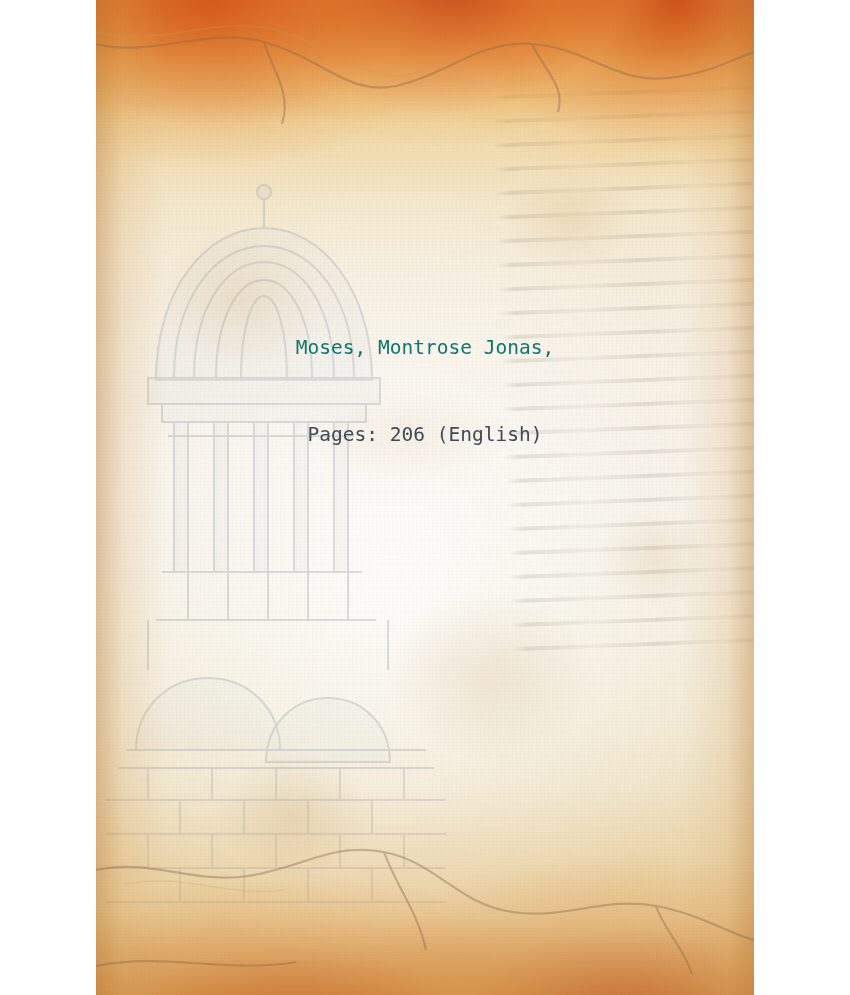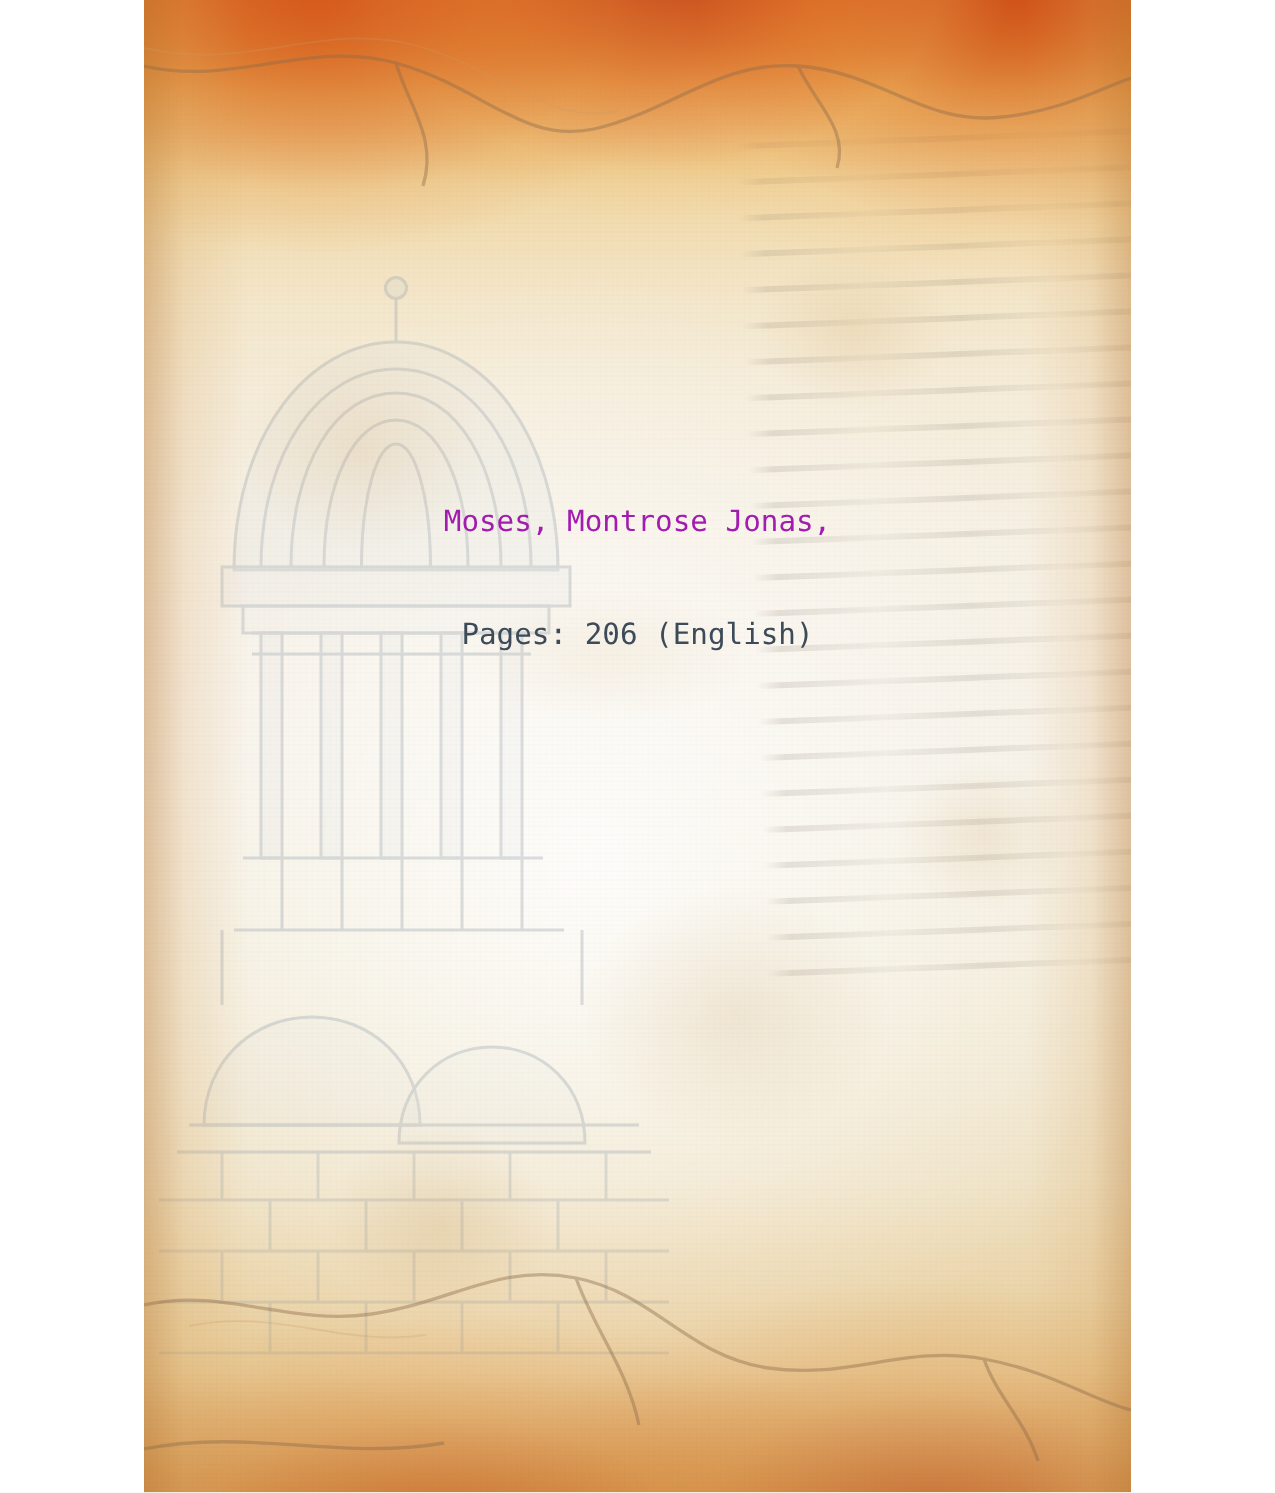--- a/index.html
+++ b/index.html
@@ -165,25 +165,25 @@
     color: #3c4a57;
     letter-spacing: 0px;
     margin: 0;
     font-weight: 400;
   }
   .book-author {
     margin: 0;
     padding-top: 120px;
     font-family: "DejaVu Sans Mono", monospace;
     font-size: 19.5px;
-    color: #a21caf;
+    color: #0f766e;
     letter-spacing: 0px;
   }
   .book-pages {
-    margin: 0;
+    margin: 12px;
     padding-top: 52px;
     font-family: "DejaVu Sans Mono", monospace;
     font-size: 19.5px;
     color: #3d4b58;
     letter-spacing: 0px;
   }
 
   
   .gutter-left, .gutter-right {
     position: absolute;

